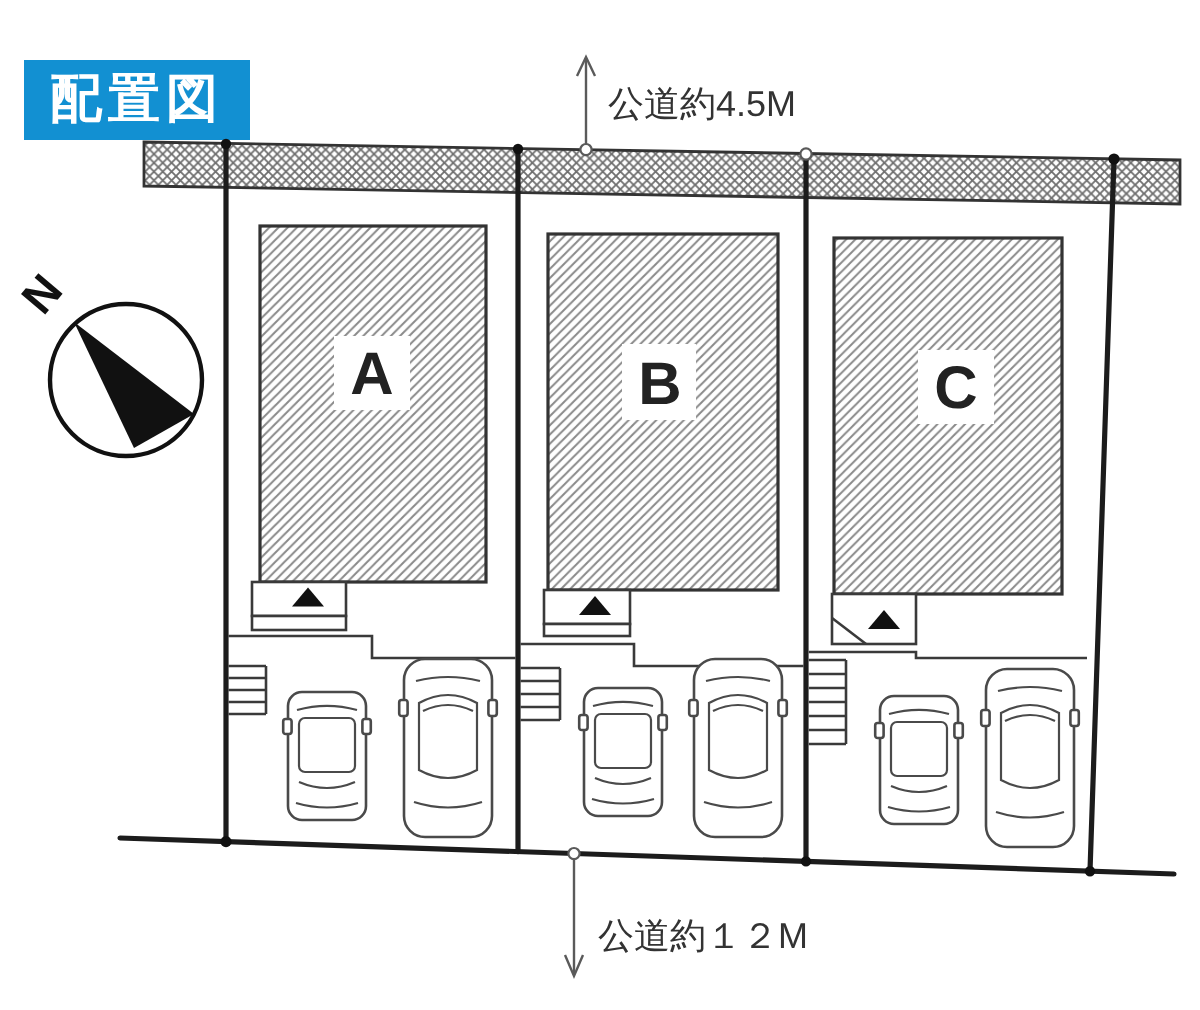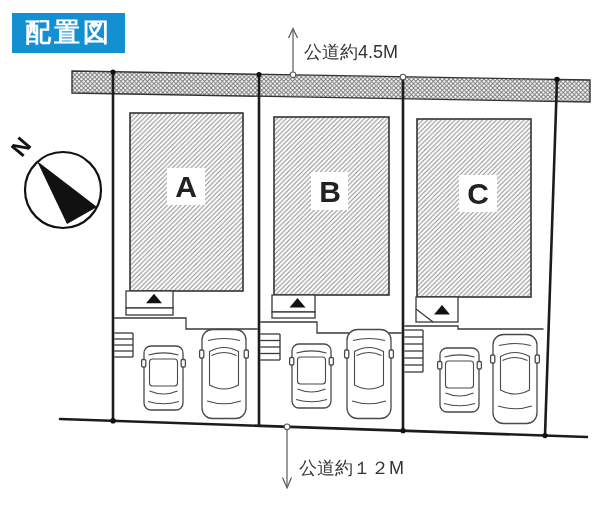--- a/index.html
+++ b/index.html
@@ -1,21 +1,21 @@
 <!DOCTYPE html>
 <html><head>
 <meta charset="utf-8">
 <style>
   html,body{margin:0;padding:0;background:#ffffff;}
   .stage{
     position:relative;width:600px;height:505px;background:#ffffff;overflow:hidden;
     font-family:"Liberation Sans","DejaVu Sans",sans-serif;
   }
   .title-badge{
-    position:absolute;left:12px;top:13px;
+    position:absolute;left:12px;top:30px;
     background:#1290d2;color:#ffffff;
     font-size:26px;font-weight:bold;letter-spacing:3px;
     padding:5px 13px;line-height:1.15;
   }
   svg{position:absolute;left:0;top:0;}
   .boundary{stroke:#1c1c1c;stroke-width:2.6;stroke-linecap:round;fill:none;}
   .thin{stroke:#3a3a3a;stroke-width:1.3;fill:none;}
   .thinw{stroke:#3a3a3a;stroke-width:1.3;fill:#ffffff;}
   .bldg{fill:url(#hatchDiag);stroke:#333333;stroke-width:1.6;}
   .lotletter{font-size:30px;font-weight:600;fill:#222222;text-anchor:middle;}

